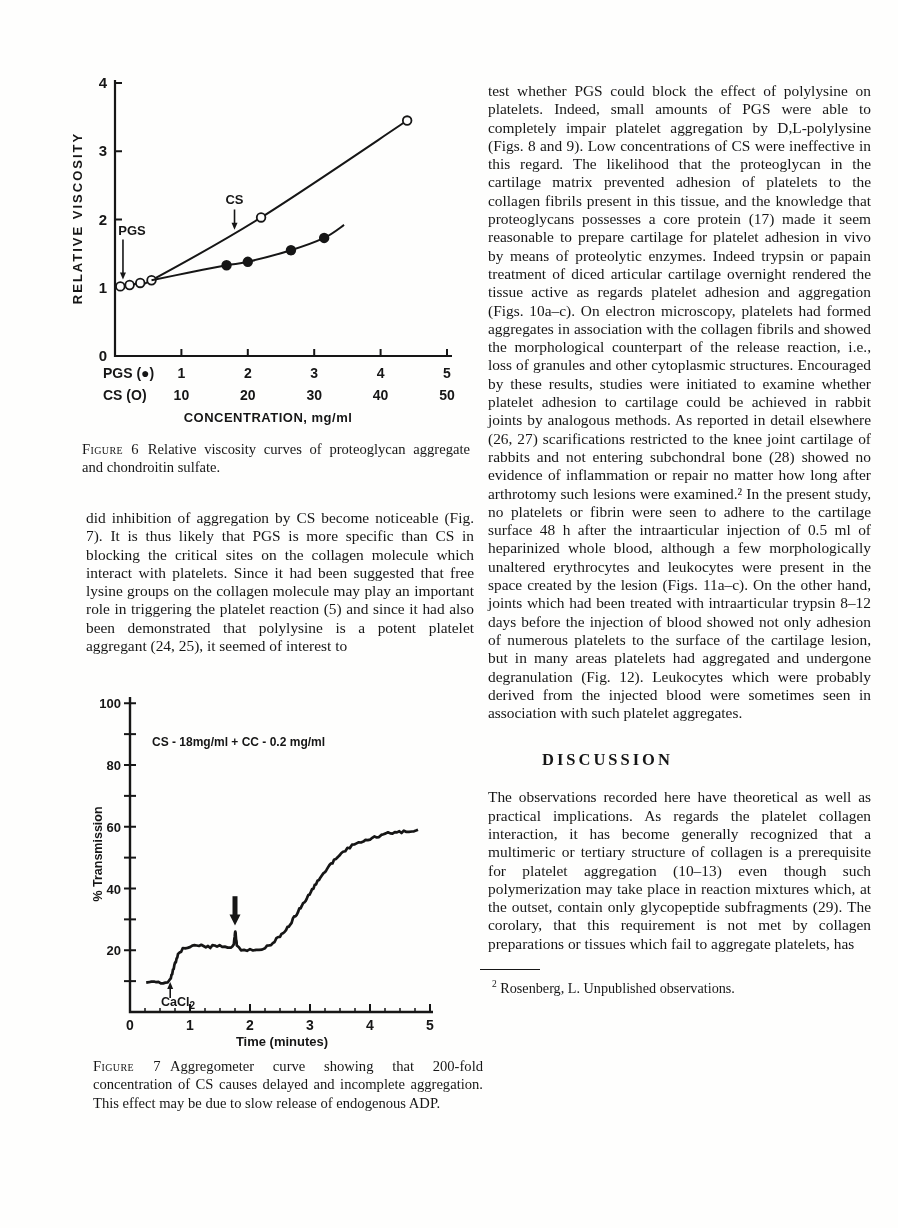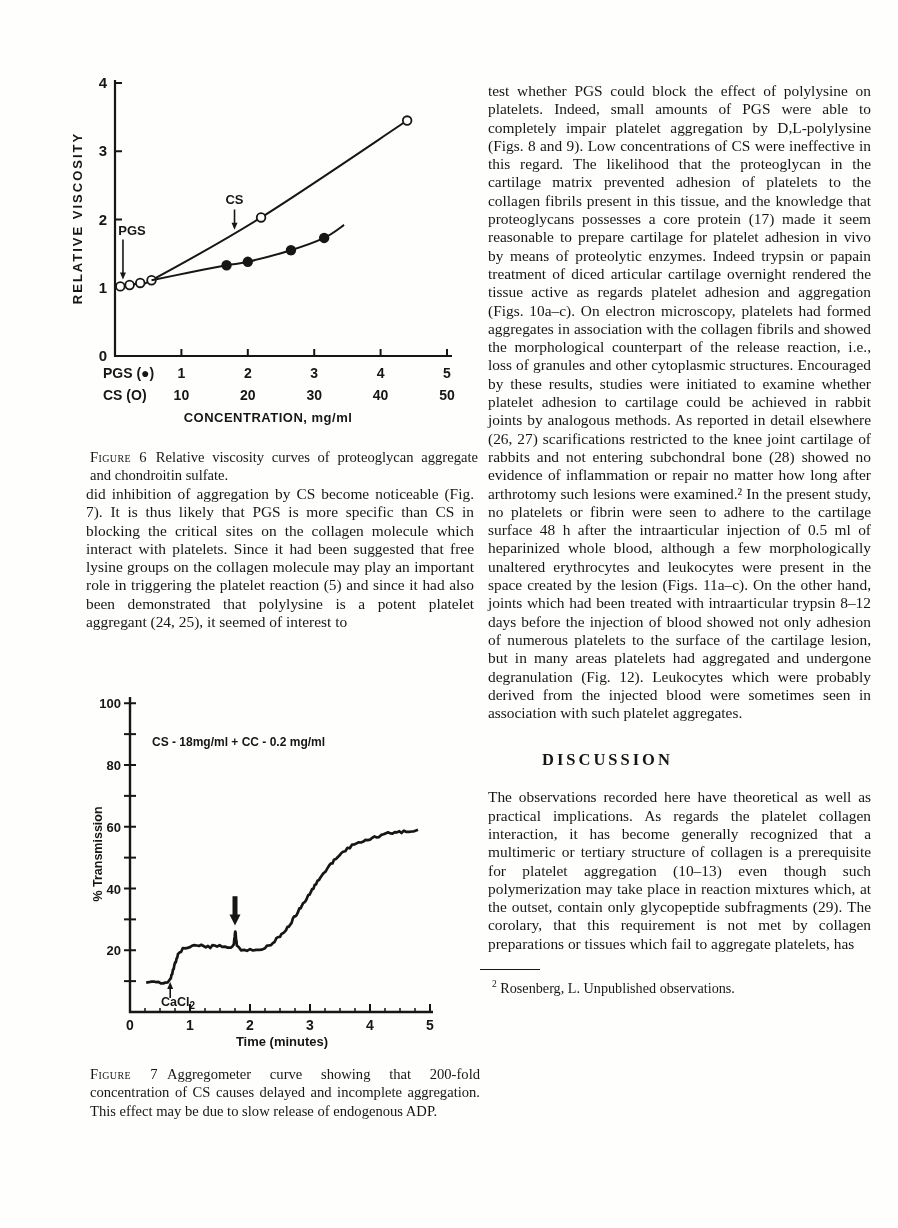--- a/index.html
+++ b/index.html
@@ -1,25 +1,25 @@
 <!DOCTYPE html>
 <html><head>
 <meta charset="utf-8">
 <style>
   html,body{margin:0;padding:0;background:#d8d8d8;}
   .page{position:relative;width:898px;height:1228px;background:#fefefd;overflow:hidden;
         font-family:"Liberation Serif", serif;color:#161616;}
   .body-text{font-size:15.4px;line-height:18.3px;text-align:justify;margin:8px;}
-  .caption{font-size:14.6px;line-height:18.4px;text-align:justify;margin:12px;}
+  .caption{font-size:14.6px;line-height:18.4px;text-align:justify;margin:4px;}
   .figlabel{font-variant:small-caps;letter-spacing:.4px;margin-right:9px;}
   #fig6{position:absolute;left:70px;top:66px;}
   #fig6-caption{position:absolute;left:78px;top:436px;width:388px;}
-  #left-para{position:absolute;left:78px;top:477px;width:388px;}
+  #left-para{position:absolute;left:78px;top:501px;width:388px;}
   #fig7{position:absolute;left:75px;top:683px;}
-  #fig7-caption{position:absolute;left:78px;top:1053px;width:390px;}
+  #fig7-caption{position:absolute;left:89px;top:1053px;width:390px;}
   .col-right{position:absolute;left:480px;top:74px;width:399px;}
   .col-right h2{font-size:16.5px;font-weight:bold;letter-spacing:3px;margin:28px 0 18px 62px;}
   .fnrule{width:60px;border-top:1.6px solid #161616;margin-top:16px;}
   .footnote{font-size:14.2px;line-height:17px;margin:6px 0 12px;text-indent:12px;}
   .footnote sup{font-size:9.5px;}
   .page-footer{position:absolute;left:78px;top:1112px;font-size:17.5px;}
   .page-footer .authors{font-style:italic;margin-left:44px;letter-spacing:.5px;}
   svg text{fill:#161616;}
 </style>
 </head>

